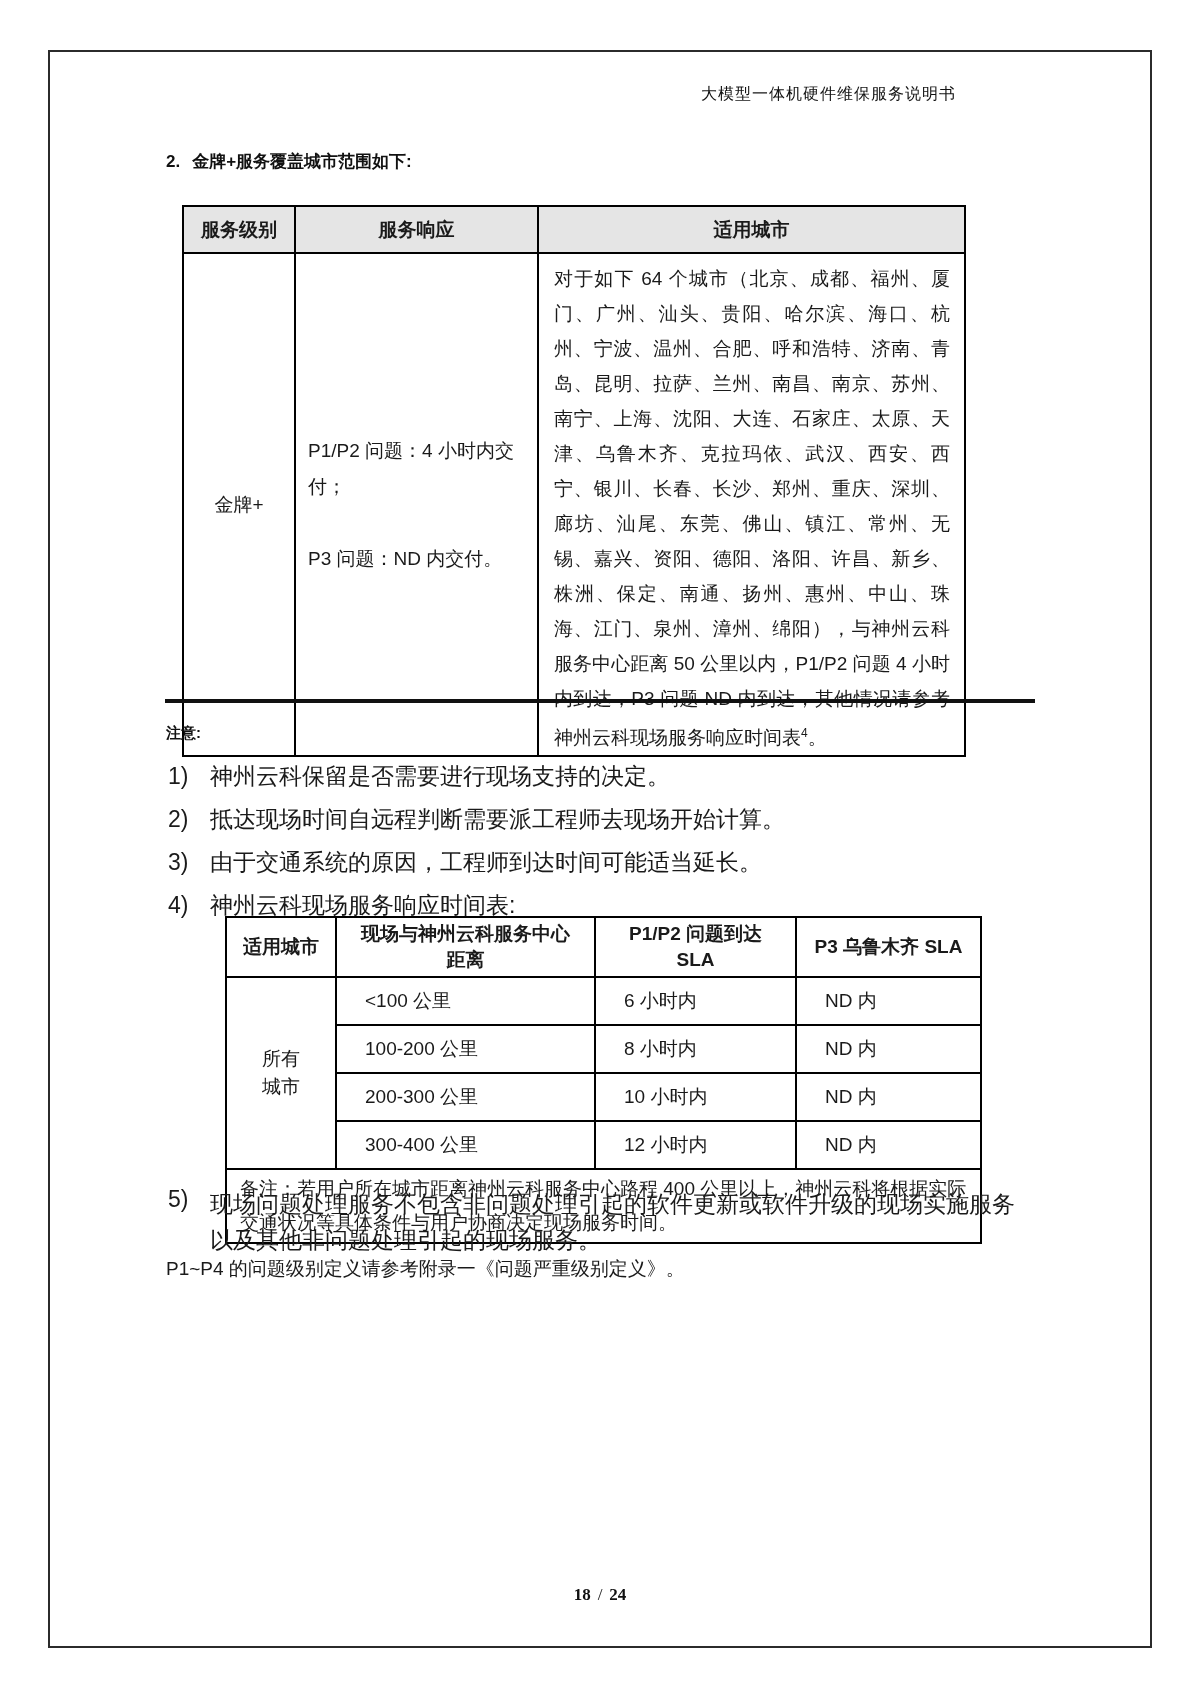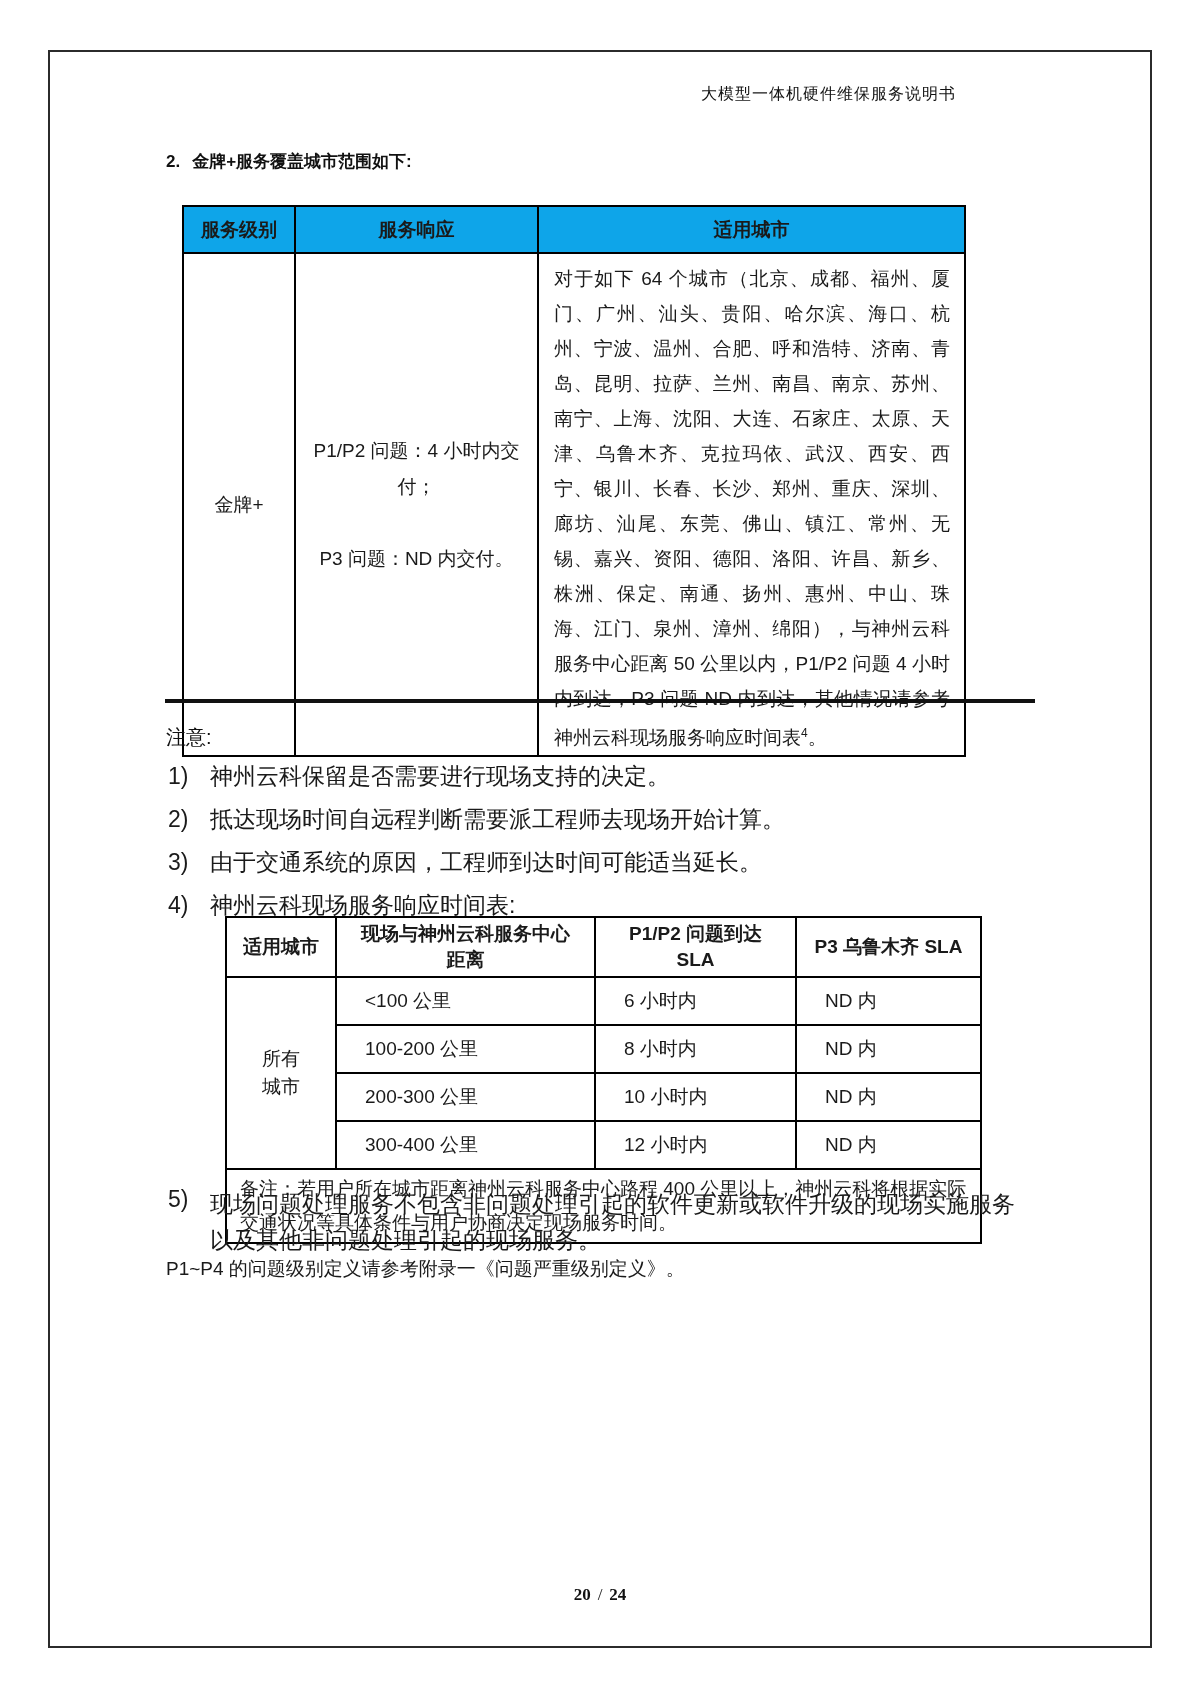--- a/index.html
+++ b/index.html
@@ -25,41 +25,41 @@
   .heading .h-text { margin-left:12px; }
 
   
   table { border-collapse:collapse; table-layout:fixed; }
   .t1 {
     position:absolute; left:182px; top:205px; width:782px;
     font-size:19px;
   }
   .t1 th, .t1 td { border:2px solid #000; }
   .t1 th {
-    height:47px; background:#0ea5e9; font-weight:bold; font-size:19px;
+    height:47px; background:#e5e5e5; font-weight:bold; font-size:19px;
     text-align:center; vertical-align:middle;
   }
   .t1 tbody tr { height:420px; }
   .t1 .lvl { text-align:center; vertical-align:middle; }
-  .t1 .resp { text-align:center; vertical-align:middle; padding:0 12px; }
+  .t1 .resp { text-align:left; vertical-align:middle; padding:0 12px; }
   .t1 .resp p { line-height:36px; }
   .t1 .resp .p-first { margin-bottom:36px; }
   .t1 .cities {
     vertical-align:top; padding:7px 14px 0 15px;
     line-height:35px; text-align:justify; overflow:hidden;
   }
   .t1 .cities sup { font-size:12px; vertical-align:super; }
 
   .thick-rule {
     position:absolute; left:165px; top:699px; width:870px; height:4px;
     background:#111;
   }
   .notes-label {
     position:absolute; left:166px; top:724px;
-    font-size:20px; font-weight:normal; color:#111;
+    font-size:15px; font-weight:bold; color:#111;
   }
   .note { position:absolute; left:168px; font-size:23px; line-height:27px; }
   .note .n-num { display:inline-block; width:42px; vertical-align:top; }
   .ni1 { top:763px; } .ni2 { top:806px; } .ni3 { top:849px; } .ni4 { top:892px; }
   .n5  { top:1186px; }
   .n5 .n-text {
     display:inline-block; width:822px; vertical-align:top; line-height:36px;
   }
 
   
@@ -189,14 +189,14 @@
   </tbody>
 </table>
 
 <div class="note n5">
   <span class="n-num">5)</span><span class="n-text">现场问题处理服务不包含非问题处理引起的软件更新或软件升级的现场实施服务以及其他非问题处理引起的现场服务。</span>
 </div>
 
 <div class="closing">P1~P4 的问题级别定义请参考附录一《问题严重级别定义》。</div>
 
 <div class="footer">
-  <span>20</span><span class="sep">/</span><span>24</span>
+  <span>18</span><span class="sep">/</span><span>24</span>
 </div>
 
 </body></html>

